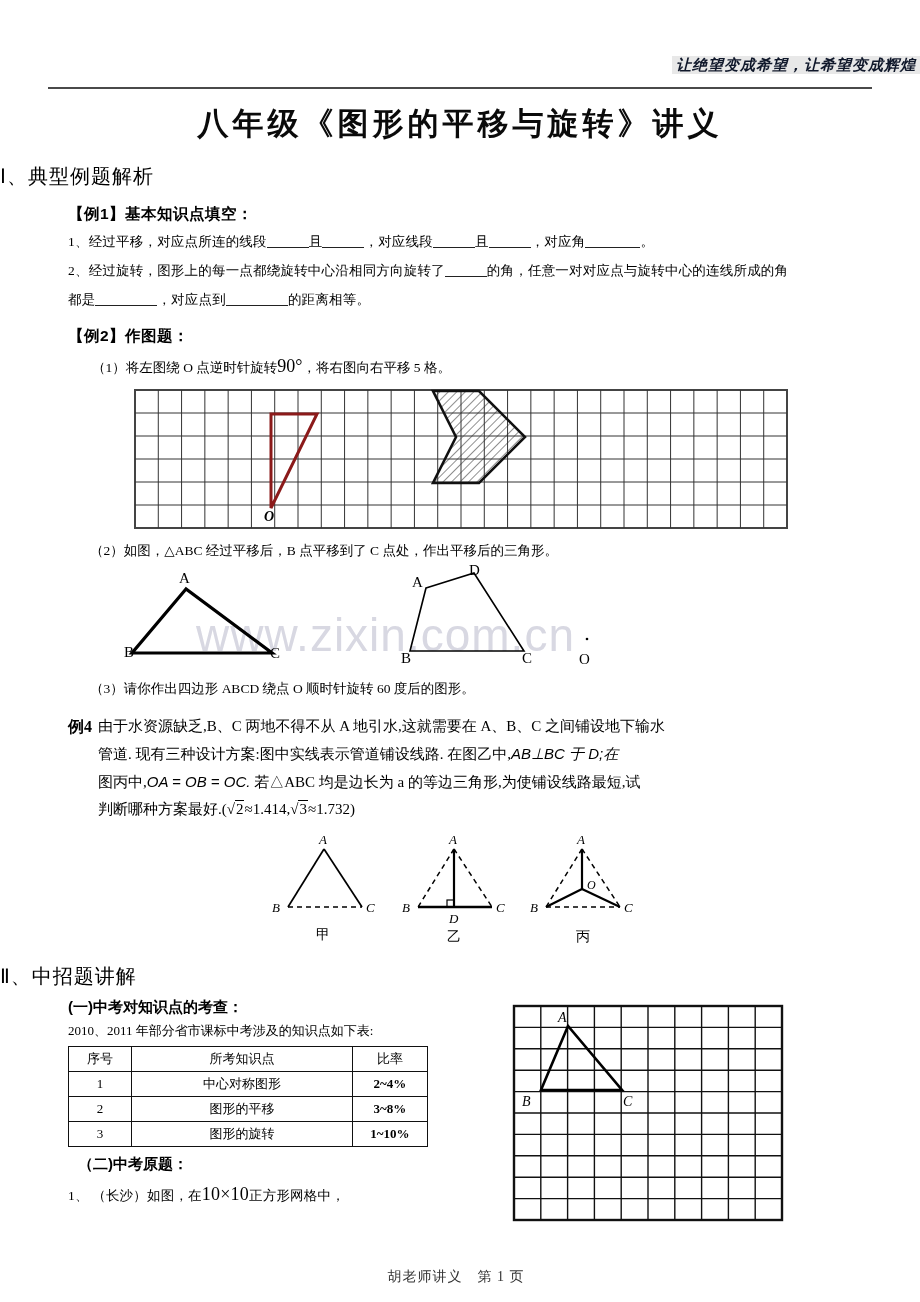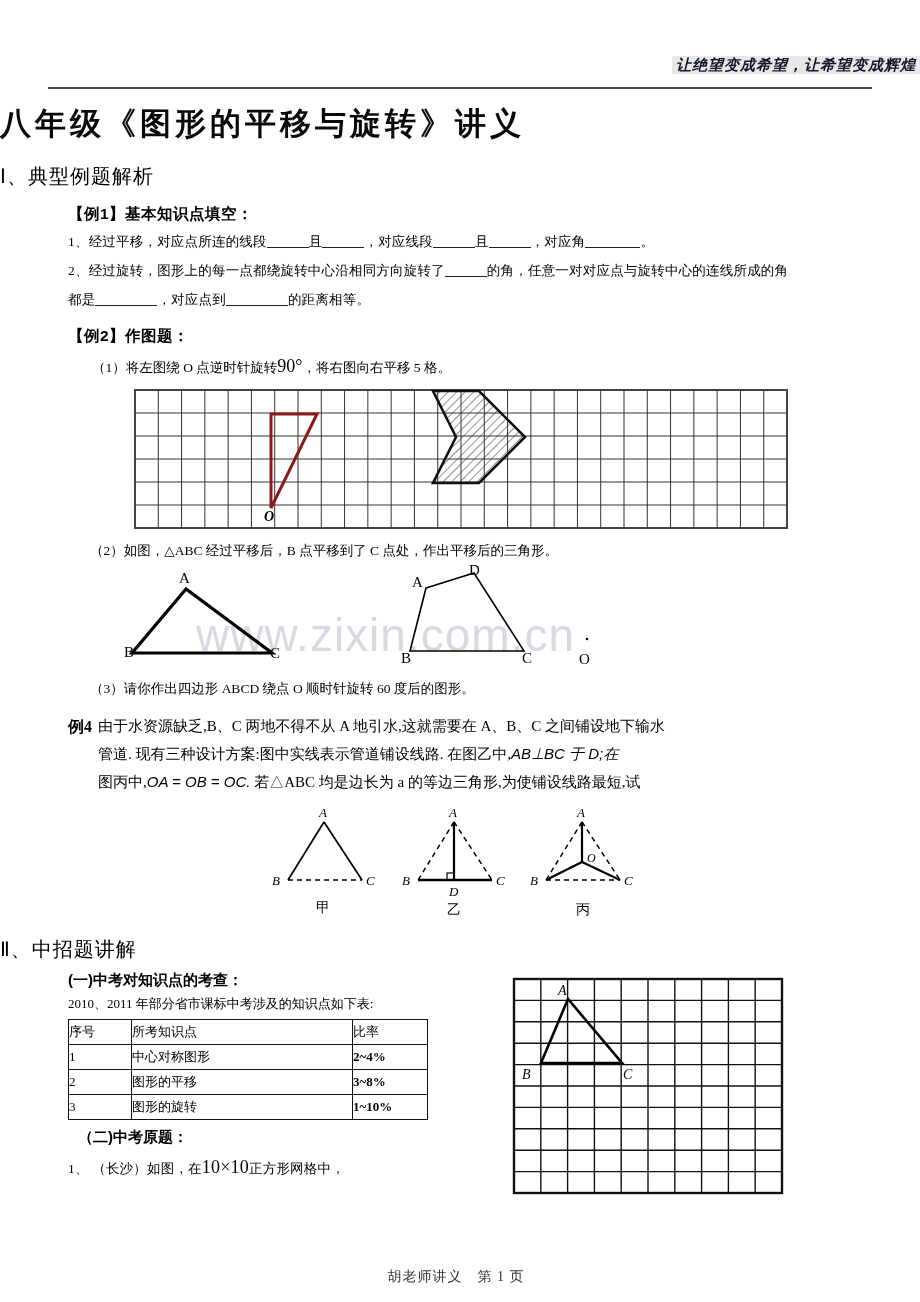--- a/index.html
+++ b/index.html
@@ -43,21 +43,21 @@
     font-size: 15px;
     color: #0f172a;
     letter-spacing: 1px;
   }
   .motto span { background: #e8e8e8; padding: 1px 4px; }
   .rule {
     margin: 12px 48px 0 48px;
     border-top: 2px solid #4a4a4a;
   }
   .doc-title {
-    text-align: left;
+    text-align: center;
     font-family: "Liberation Serif", serif;
     font-size: 31px;
     font-weight: bold;
     letter-spacing: 4px;
     margin-top: 14px;
     color: #0a0a0a;
   }
   .section-title {
     font-family: "Liberation Sans", sans-serif;
     font-size: 20px;
@@ -120,21 +120,21 @@
   
   table.kp {
     border-collapse: collapse;
     margin-top: 6px;
     font-size: 13px;
     width: 360px;
     table-layout: fixed;
   }
   table.kp td, table.kp th {
     border: 1px solid #111;
-    text-align: left;
+    text-align: center;
     padding: 3px 0;
     font-weight: normal;
     font-family: "Liberation Serif", serif;
   }
   table.kp .c1 { width: 62px; }
   table.kp .c3 { width: 74px; font-weight: bold; }
   table.kp tr:first-child .c3 { font-weight: normal; }
   table.kp .num { font-family: "Liberation Serif", serif; }
 
   
@@ -270,20 +270,23 @@
         <div class="ex4-label">例4</div>
         <div class="ex4-body">
           <div>由于水资源缺乏,B、C 两地不得不从 A 地引水,这就需要在 A、B、C 之间铺设地下输水</div>
           <div>
             <span>管道. 现有三种设计方案:图中实线表示管道铺设线路. 在图乙中,</span><i>AB⊥BC 于 D;在</i>
           </div>
           <div>
             <span>图丙中,</span><i>OA = OB = OC.</i>
             <span>若△ABC 均是边长为 a 的等边三角形,为使铺设线路最短,试</span>
           </div>
+          <div>
+            <span>判断哪种方案最好.(</span>√<span class="rad">2</span><span>≈1.414,</span>√<span class="rad">3</span><span>≈1.732)</span>
+          </div>
         </div>
       </div>
 
       <div class="center-fig" style="margin-top:8px;">
         <svg width="390" height="118" viewBox="0 0 390 118">
 
           <g>
             <line x1="58" y1="18" x2="22" y2="76" stroke="#000" stroke-width="1.7"></line>
             <line x1="58" y1="18" x2="96" y2="76" stroke="#000" stroke-width="1.7"></line>
             <line x1="22" y1="76" x2="96" y2="76" stroke="#000" stroke-width="1.7" stroke-dasharray="5,4"></line>

